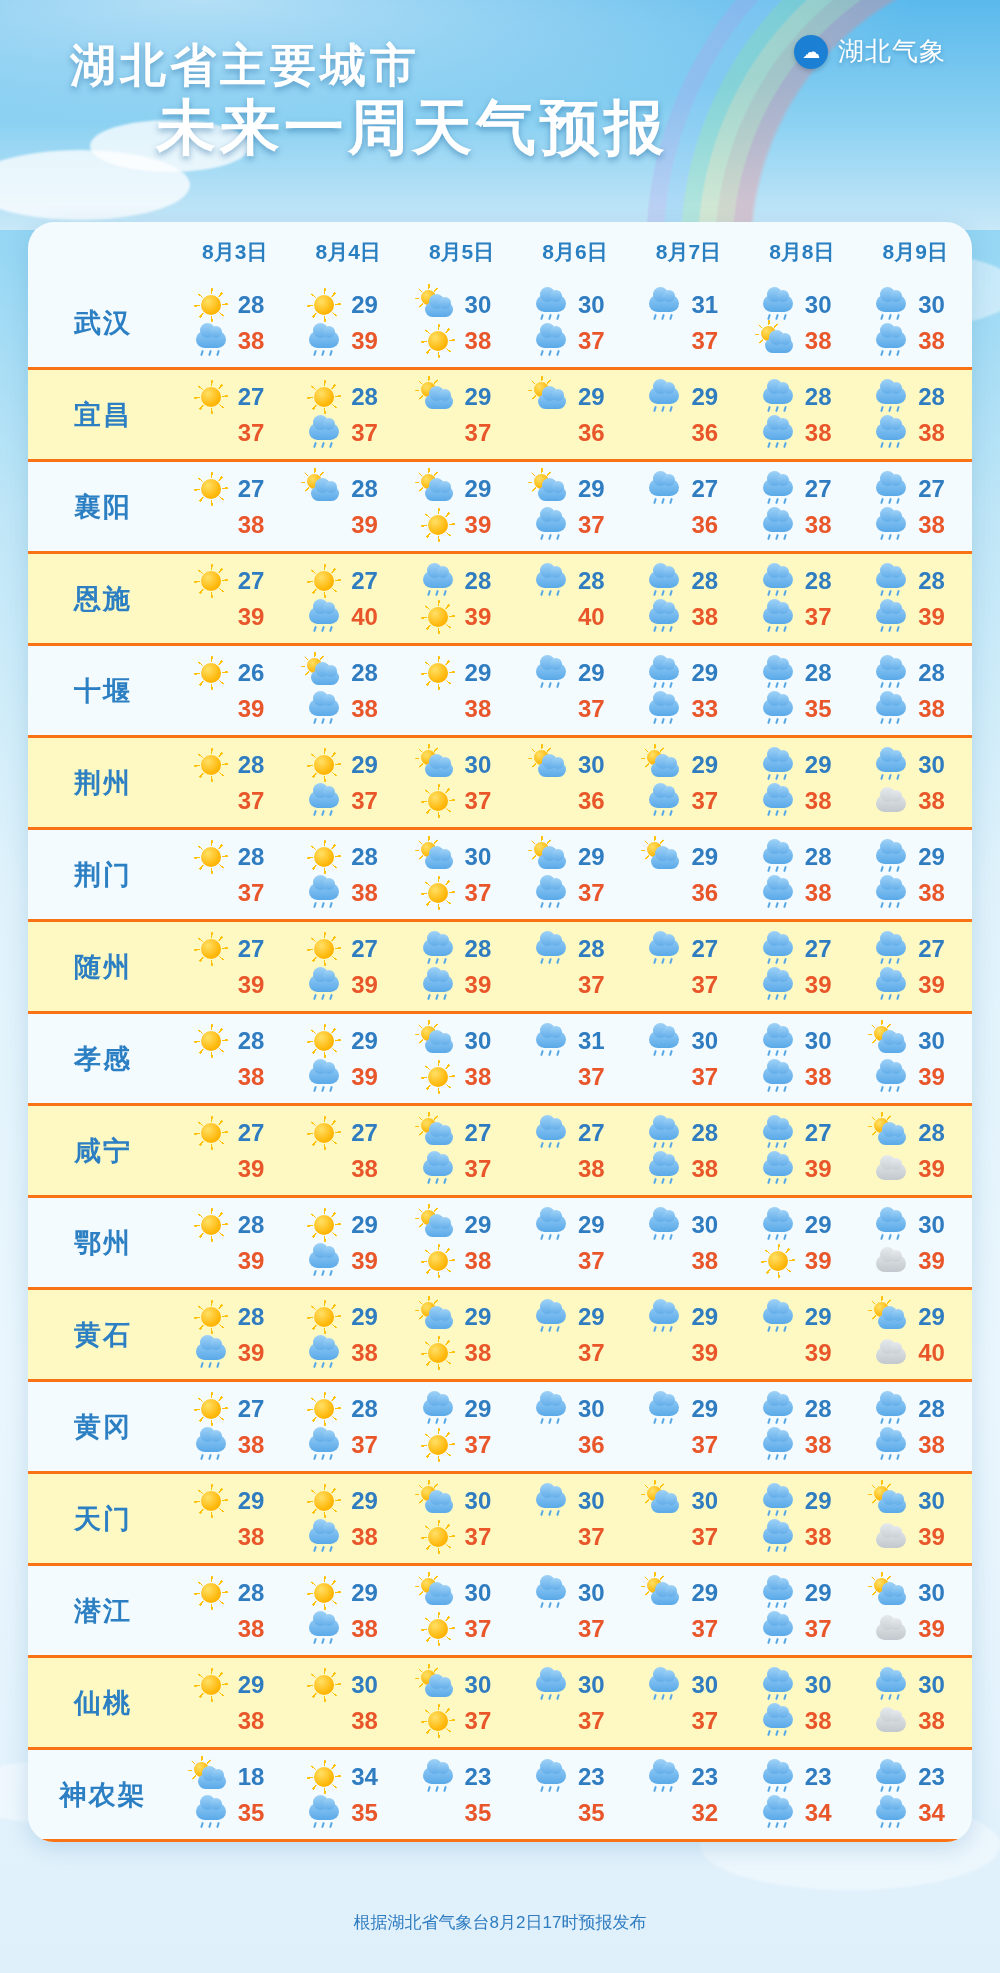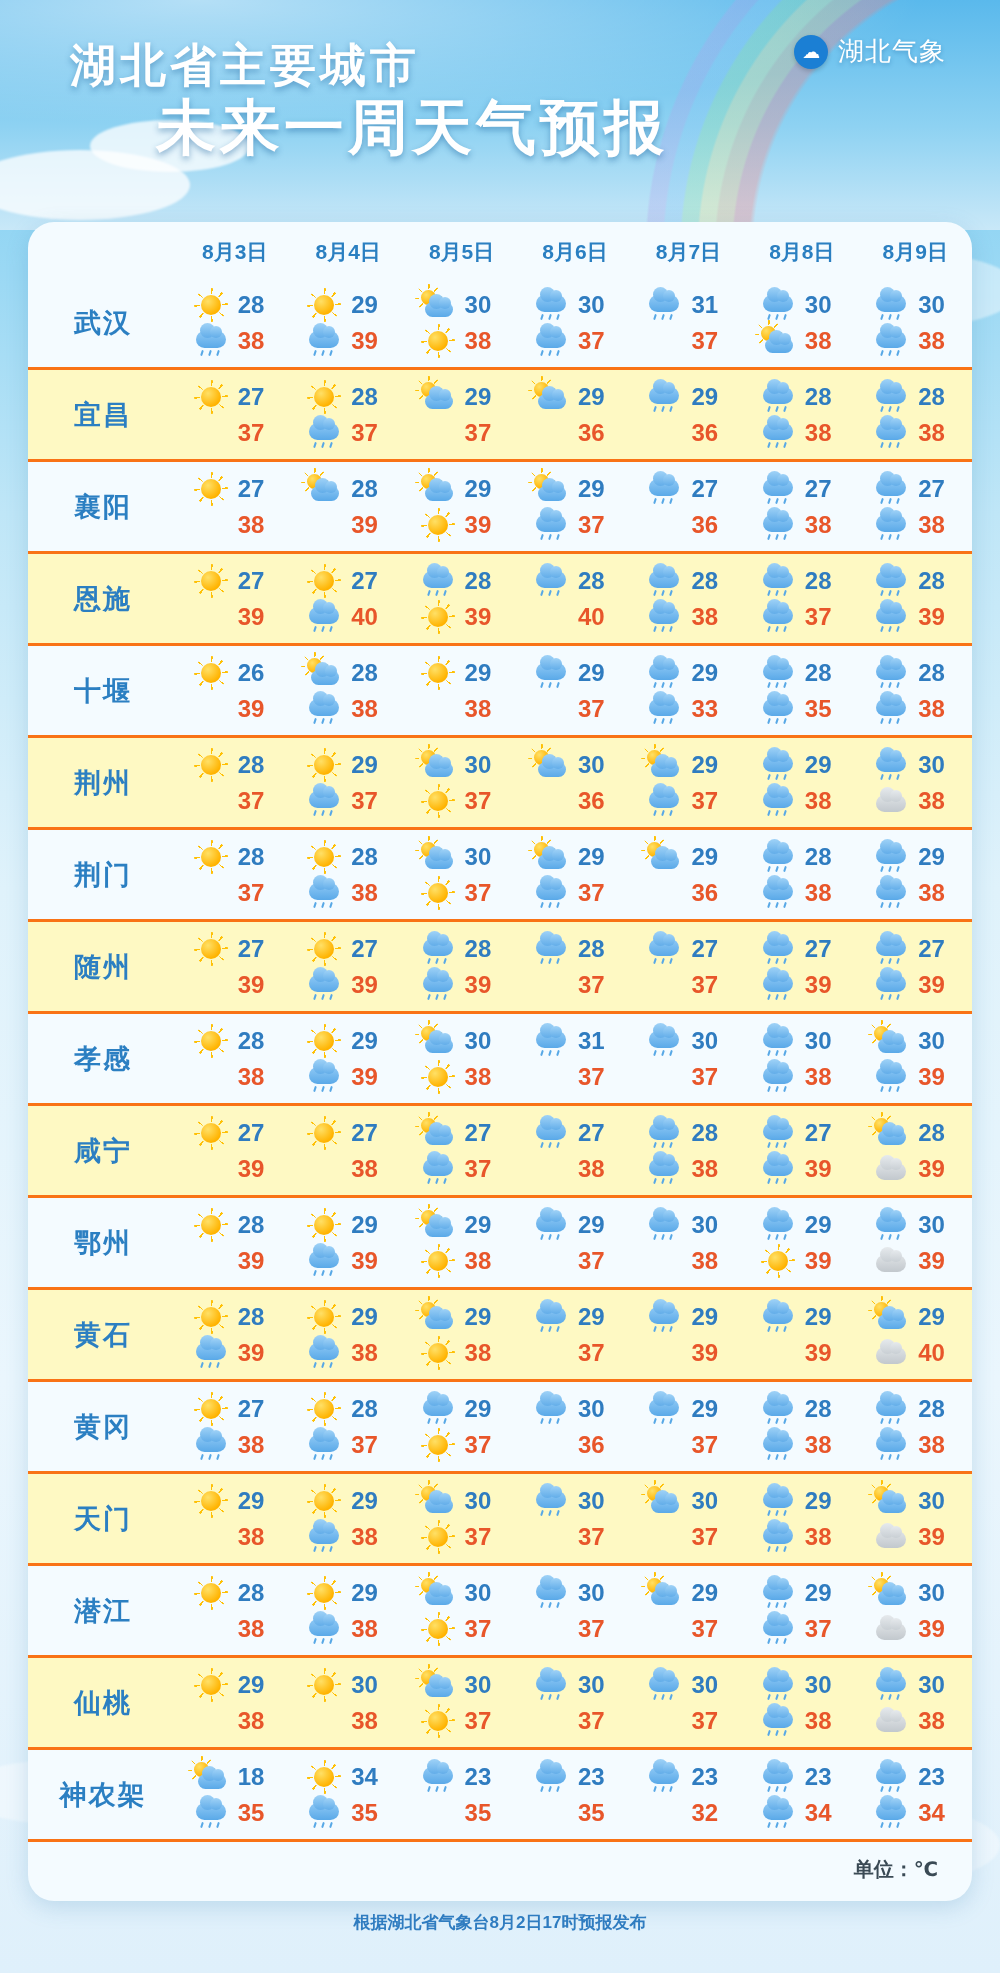--- a/index.html
+++ b/index.html
@@ -101,21 +101,21 @@
   .rain i{position:absolute;width:2px;height:6px;background:#58a8e6;border-radius:1px;transform:rotate(18deg);}
   .rain i:nth-child(1){left:1px;}
   .rain i:nth-child(2){left:9px;}
   .rain i:nth-child(3){left:17px;}
   .ico.rainy .cloudshape{bottom:8px;}
 
   .unit{
     text-align:right;padding:14px 34px 18px 0;font-size:20px;color:#3a4a55;font-weight:bold;
   }
   .footer{
-    position:absolute;left:0;right:0;top:1911px;text-align:center;color:#2f7cc0;font-size:17px;font-weight:bold;
+    position:absolute;left:0;right:0;top:1911px;text-align:center;color:#2f7cc0;font-size:17px;
   }
 </style>
 </head>
 <body>
 
 <div class="sky-band"></div>
 <div class="rainbow"></div>
 <div class="cloud c1"></div>
 <div class="cloud c2"></div>
 <div class="cloud c3"></div>
@@ -2617,16 +2617,15 @@
                     <i></i>
                   </span>
                 </span>
                 <span class="temp lo">34</span>
               </div>
             </div>
           </td>
         </tr>
       </tbody>
   </table>
-  <div class="unit">单位：℃</div>
 </div>
 
 <div class="footer">根据湖北省气象台8月2日17时预报发布</div>
 
 </body></html>

